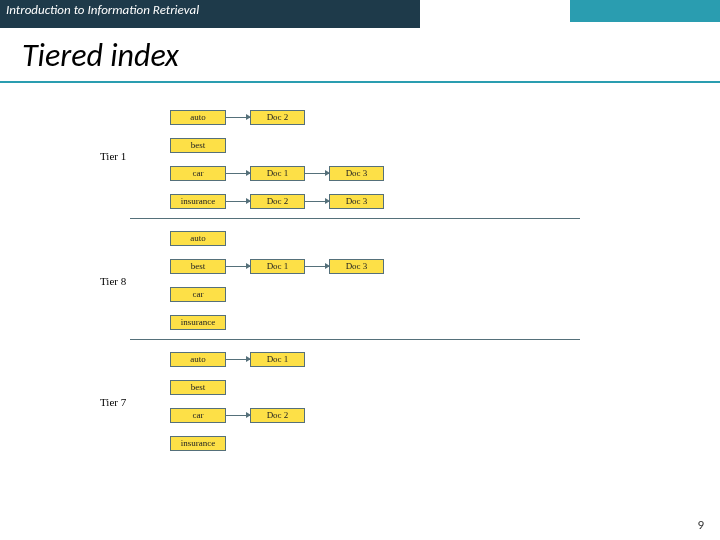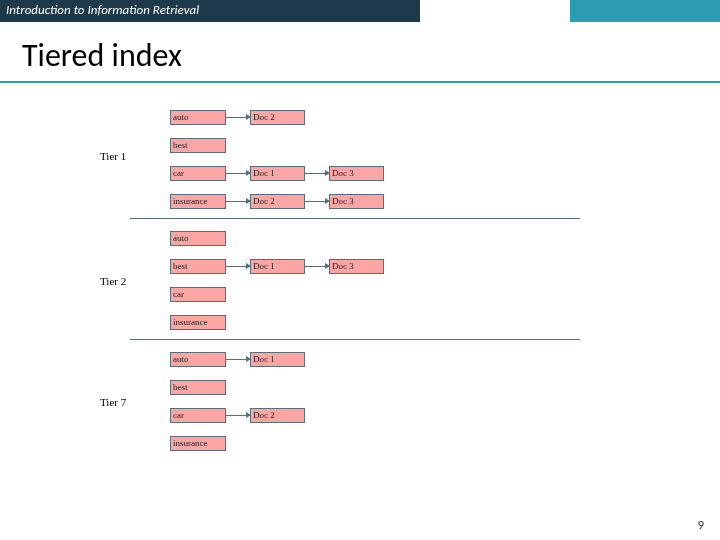--- a/index.html
+++ b/index.html
@@ -1,30 +1,30 @@
 <!DOCTYPE html>
 <html><head>
 <meta charset="utf-8">
 <style>
   * { box-sizing: border-box; margin: 0; padding: 0; }
   html, body { width: 720px; height: 540px; font-family: Calibri, Arial, sans-serif; background: #fff; }
   .slide { width: 720px; height: 540px; position: relative; }
   .header { width: 100%; height: 22px; display: flex; }
-  .header-left { background: #1e3a4a; width: 420px; height: 22px; color: #fff; font-style: italic; font-size: 13px; padding: 2px 6px; }
+  .header-left { background: #1e3a4a; width: 420px; height: 28px; color: #fff; font-style: italic; font-size: 13px; padding: 2px 6px; }
   .header-mid { background: #fff; width: 150px; height: 22px; }
   .header-right { background: #2a9db0; flex: 1; height: 22px; }
-  .title { font-size: 32px; color: #000; padding: 14px 0 6px 22px; font-weight: 400; }
+  .title { font-size: 32px; color: #000; padding: 14px 0 6px 22px; font-weight: 400; font-style: italic; }
   .title-rule { height: 2px; background: #2a9db0; margin: 0 0 0 0; }
   .page-num { position: absolute; bottom: 8px; right: 16px; font-size: 13px; color: #333; }
   .diagram { position: absolute; top: 106px; left: 100px; width: 520px; }
   .tier-block { position: relative; }
   .tier-label { position: absolute; left: 0; font-size: 11px; color: #000; font-family: "Times New Roman", serif; }
   .rows { margin-left: 70px; }
   .row { display: flex; align-items: center; height: 22px; margin-bottom: 6px; }
-  .box { border: 1px solid #55707a; background: #fca5a5; min-width: 55px; height: 15px; font-size: 9px; text-align: left; line-height: 13px; font-family: "Times New Roman", serif; color: #222; padding: 0 2px; }
+  .box { border: 1px solid #55707a; background: #fde047; min-width: 55px; height: 15px; font-size: 9px; text-align: center; line-height: 13px; font-family: "Times New Roman", serif; color: #222; padding: 0 2px; }
   .term { width: 56px; }
   .doc { width: 52px; margin-left: 24px; }
   .arrow { display: inline-block; width: 24px; height: 1px; background: #55707a; position: relative; margin-left: 0; }
   .arrow::after { content: ""; position: absolute; right: -1px; top: -3px; width: 0; height: 0; border-left: 5px solid #55707a; border-top: 3.5px solid transparent; border-bottom: 3.5px solid transparent; }
   .chain { display: flex; align-items: center; }
   .divider { border: none; border-top: 1px solid #55707a; margin: 4px 0 8px 30px; width: 450px; }
 </style>
 </head>
 <body>
 
@@ -70,21 +70,21 @@
             </div>
             <div class="chain">
               <span class="arrow"></span>
               <div class="box doc" style="margin-left: 0px;">Doc 3</div>
             </div>
           </div>
         </div>
       </div>
       <hr class="divider">
       <div class="tier-block">
-        <div class="tier-label" style="top: 48px;">Tier 2</div>
+        <div class="tier-label" style="top: 48px;">Tier 8</div>
         <div class="rows">
           <div class="row">
             <div class="box term">auto</div>
           </div>
           <div class="row">
             <div class="box term">best</div>
             <div class="chain">
               <span class="arrow"></span>
               <div class="box doc" style="margin-left: 0px;">Doc 1</div>
             </div>

